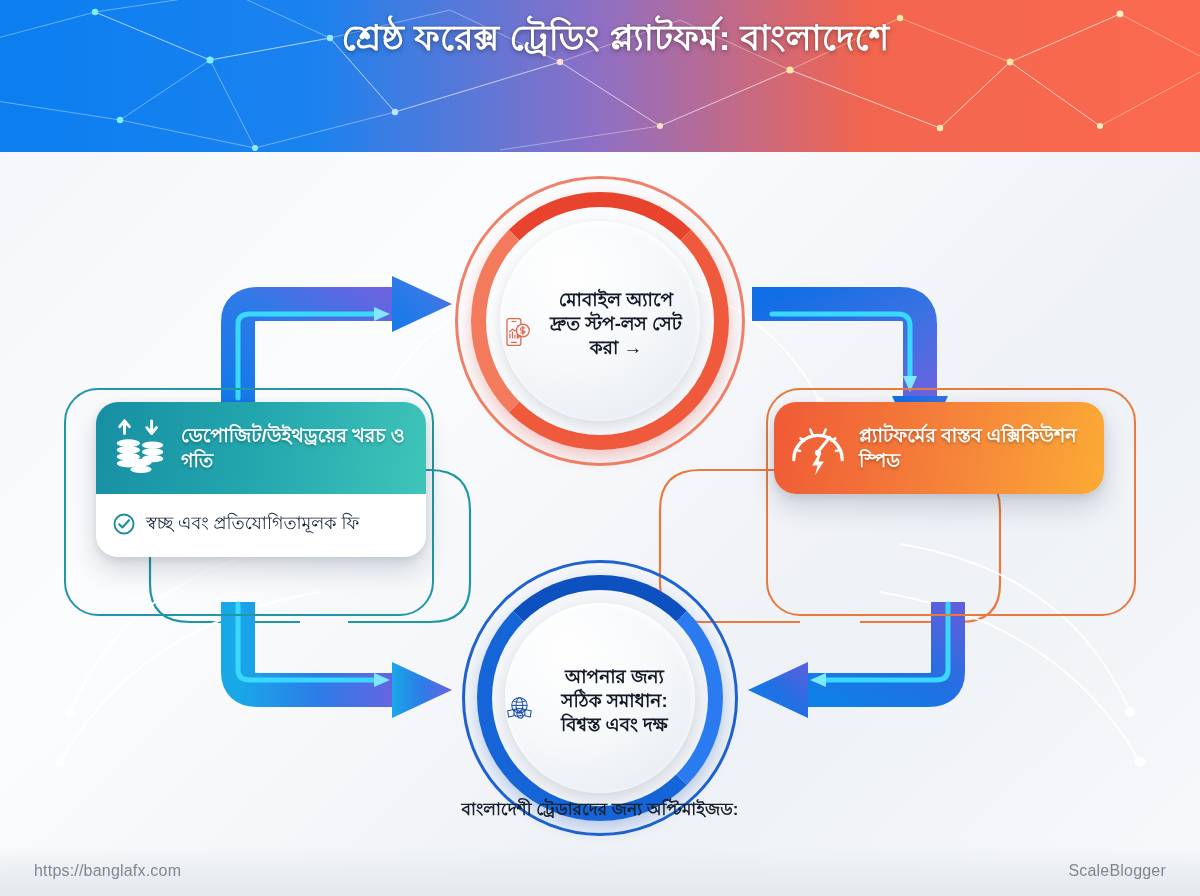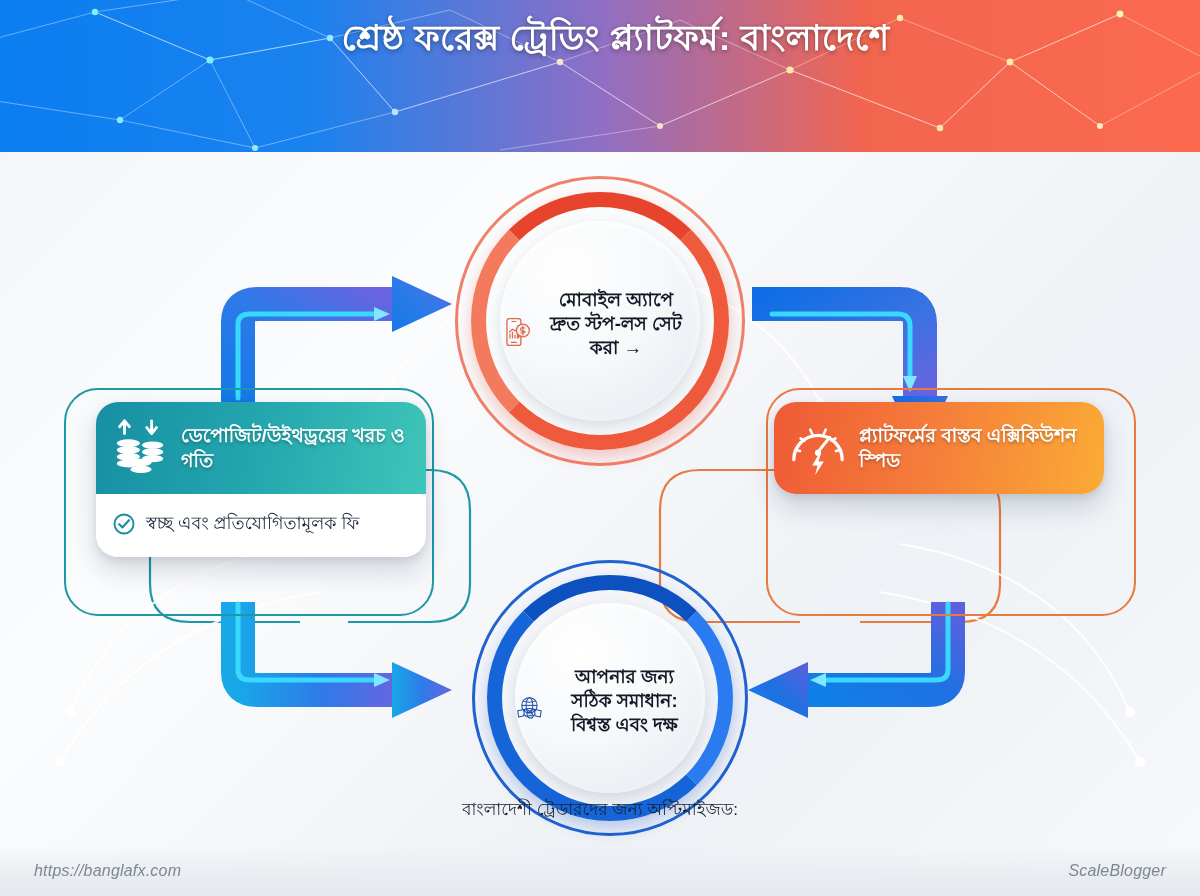--- a/index.html
+++ b/index.html
@@ -131,51 +131,50 @@
   }
 
   #circle-top { left: 455px; top: 176px; width: 290px; height: 290px; }
   #circle-top .ring-outer { border-color: #f0806a; }
   #circle-top .ring-main { left: 16px; top: 16px; width: 258px; height: 258px;
     border-color: #f05a3c;
     border-top-color: #e8432c; border-left-color: #f47a5e;
     box-shadow: 0 7px 16px rgba(230,70,45,0.28); }
   #circle-top .disc { left: 45px; top: 45px; width: 200px; height: 200px; }
 
-  #circle-bottom { left: 472px; top: 560px; width: 276px; height: 276px; }
+  #circle-bottom { left: 462px; top: 560px; width: 276px; height: 276px; }
   #circle-bottom .ring-outer { border-color: #1f62d0; }
   #circle-bottom .ring-main { left: 15px; top: 15px; width: 246px; height: 246px;
     border-color: #1565d8;
     border-top-color: #0d50bf; border-right-color: #2a7af0;
     box-shadow: 0 7px 16px rgba(20,80,200,0.26); }
   #circle-bottom .disc { left: 43px; top: 43px; width: 190px; height: 190px; }
 
   
   #caption {
     position: absolute;
     left: 0; top: 798px; width: 1200px;
     text-align: center;
     font-size: 17px;
     line-height: 1.4;
     color: #18212e;
-    font-weight: 400;
+    font-weight: 700;
     z-index: 8;
   }
   #caption .ln { display: block; }
 
   #footer {
     position: absolute;
     left: 0; bottom: 0; width: 1200px; height: 50px;
     display: flex;
     align-items: center;
     justify-content: space-between;
     padding: 0 34px;
     background: linear-gradient(180deg, rgba(236,240,244,0.0) 0%, #e9edf1 60%, #e4e9ee 100%);
     z-index: 9;
-    font-style: italic;
   }
   #footer .fitem { font-size: 16px; color: #7e8792; letter-spacing: 0.2px; }
 </style>
 </head>
 <body>
 
 <div id="page">
 
   <div id="header">
     <svg class="net" viewBox="0 0 1200 152" preserveAspectRatio="none">

